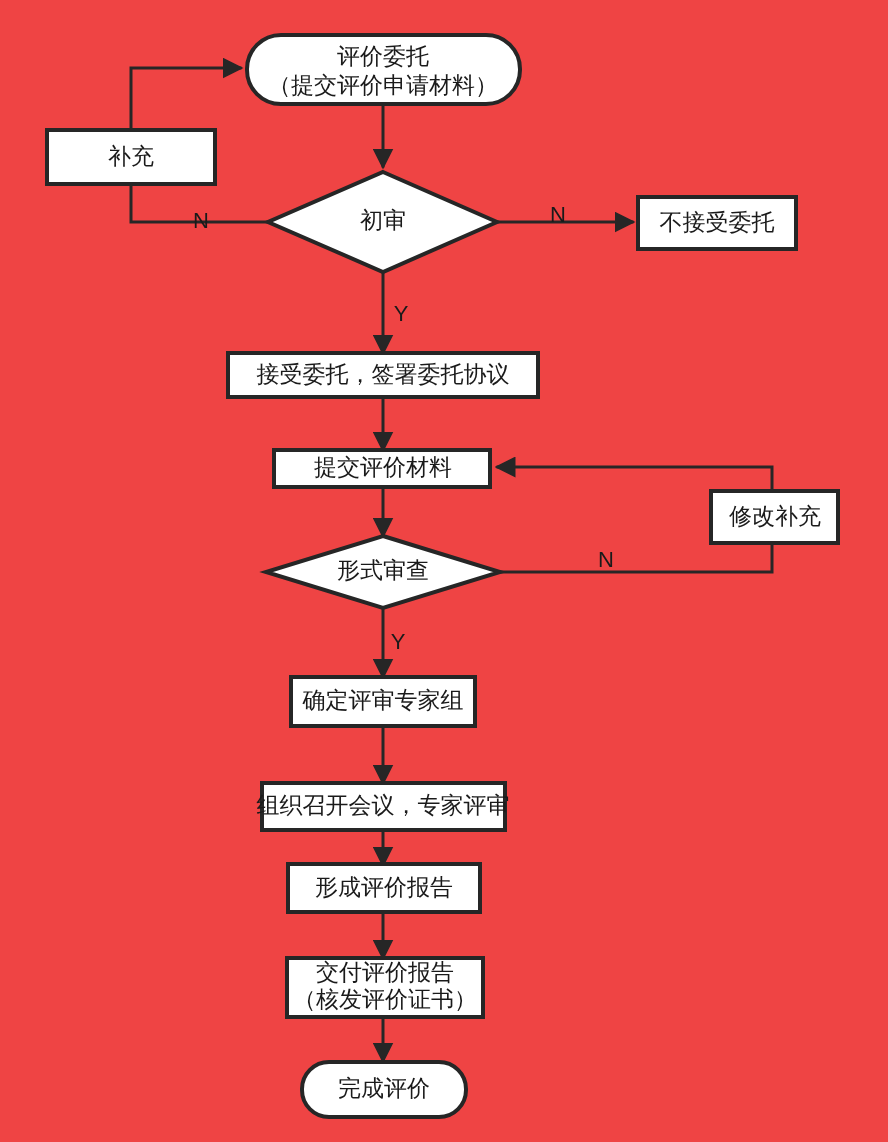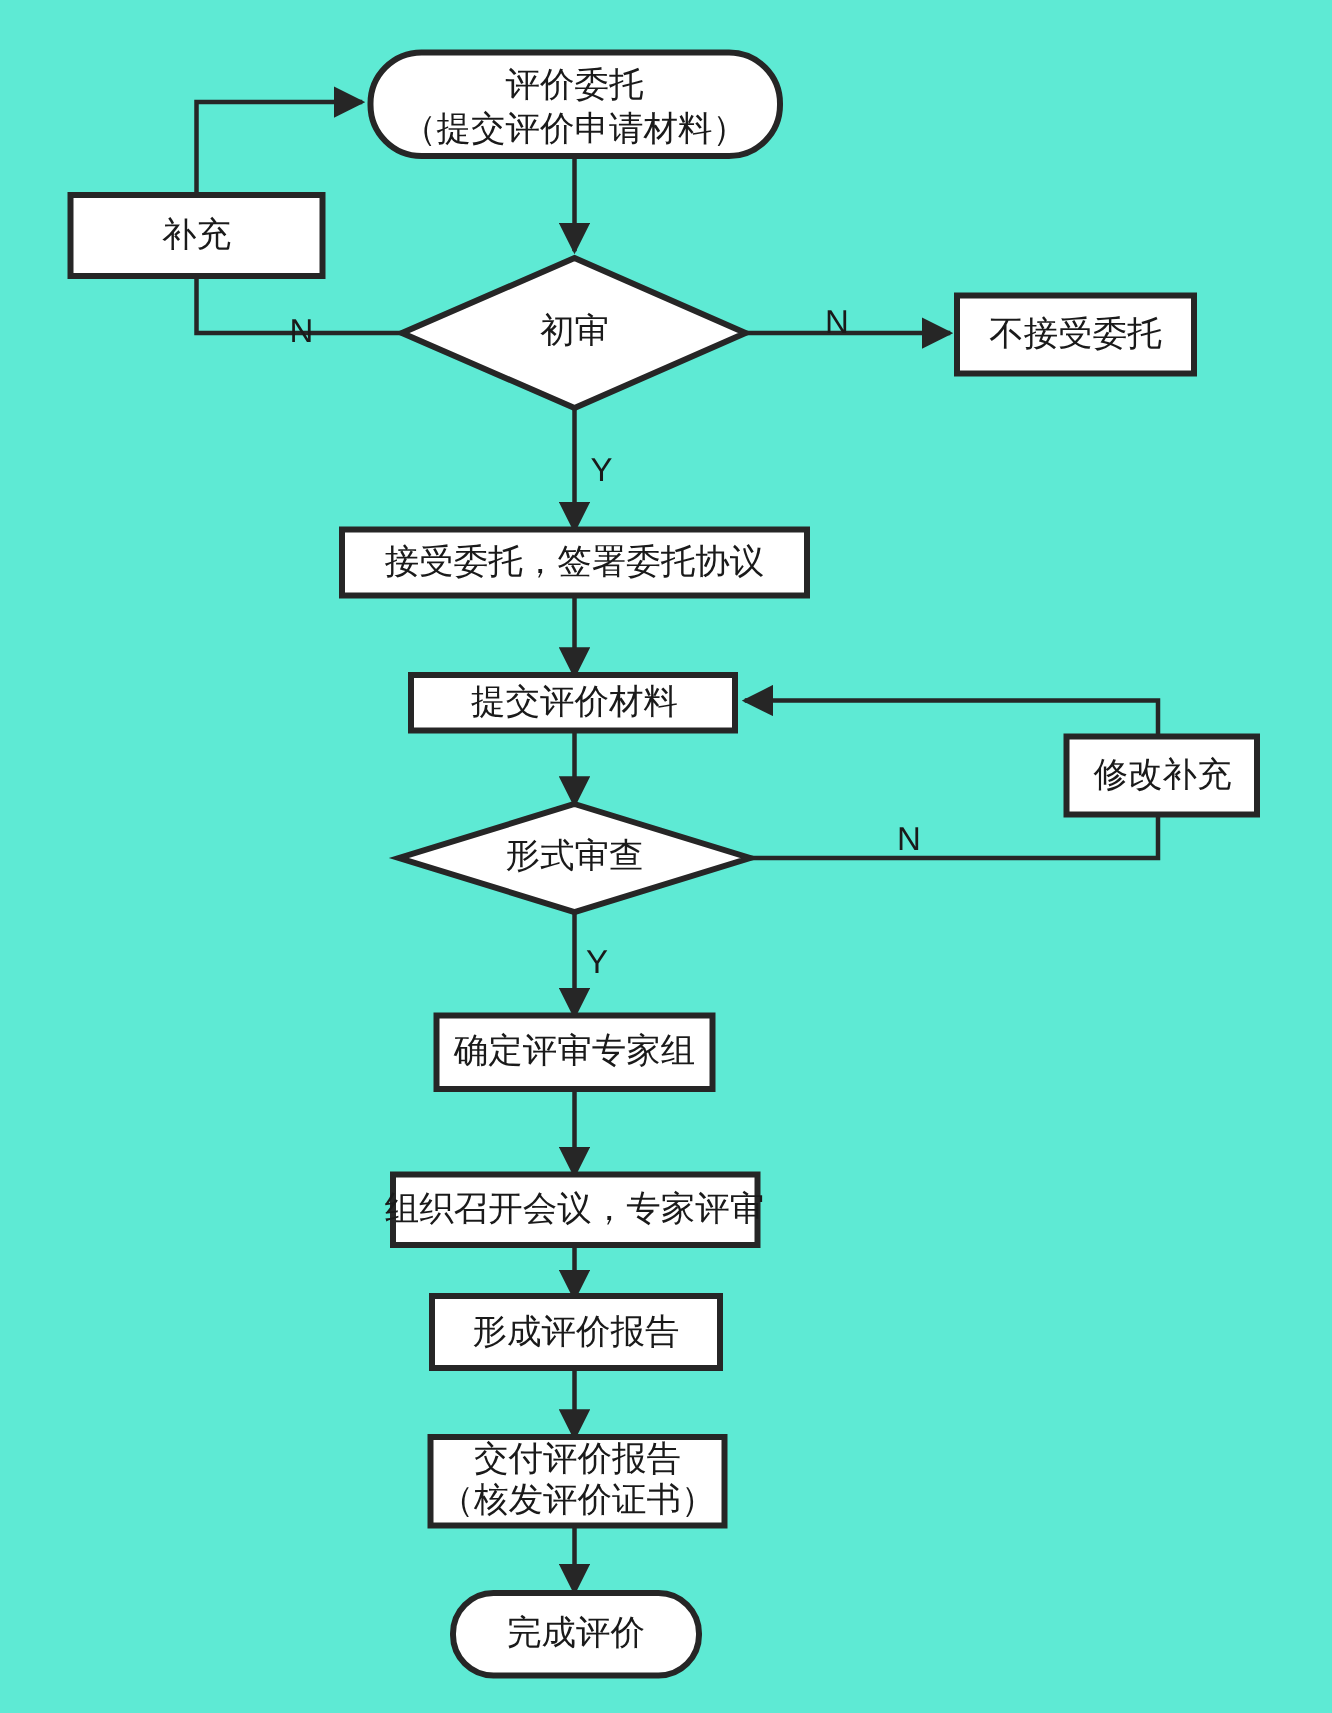--- a/index.html
+++ b/index.html
@@ -8,21 +8,21 @@
     padding: 0;
     background: #ffffff;
   }
   body {
     font-family: "Liberation Sans", "DejaVu Sans", sans-serif;
   }
   #flowchart-root {
     position: relative;
     width: 888px;
     height: 1142px;
-    background: #5eead4;
+    background: #ef4444;
     overflow: hidden;
   }
   #flow-svg {
     position: absolute;
     top: 0;
     left: 0;
     width: 888px;
     height: 1142px;
   }
   .node-text {

